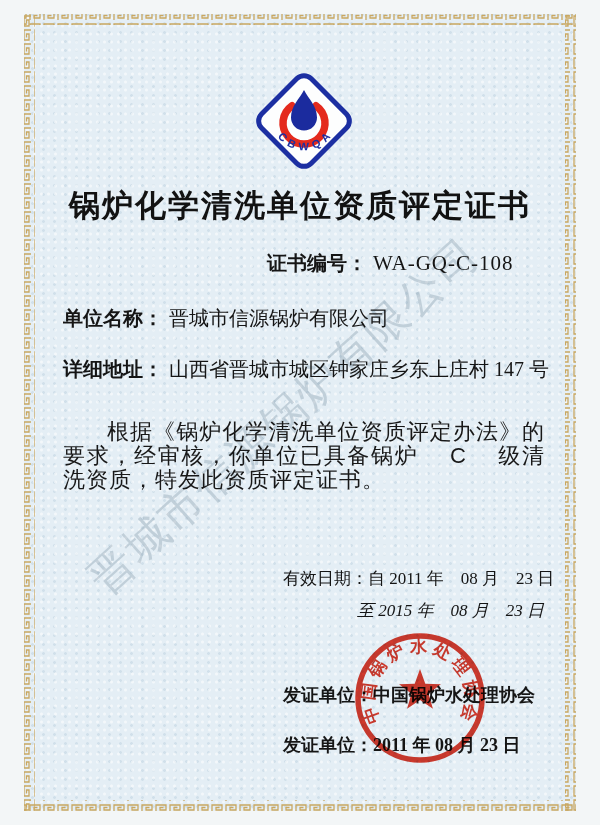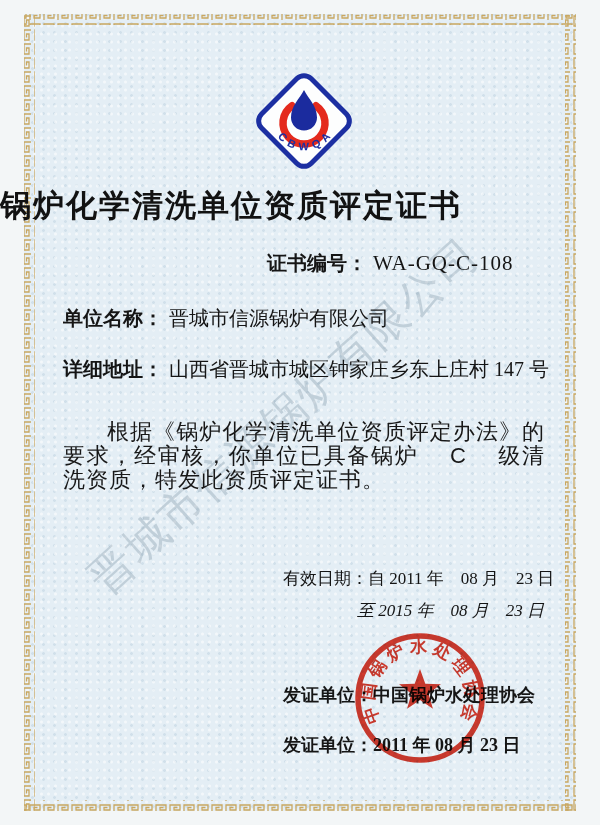--- a/index.html
+++ b/index.html
@@ -26,21 +26,21 @@
     font-family:"Liberation Sans", sans-serif;
     font-size:44px;letter-spacing:2px;white-space:nowrap;
     color:rgba(125,148,165,0.35);
     transform-origin:0 50%;
     transform:rotate(-42deg);
     z-index:2;
   }
   .content{position:absolute;inset:0;z-index:3;}
   .logo{position:absolute;left:248px;top:70px;}
   .title{
-    position:absolute;left:0;top:185px;width:100%;
+    position:absolute;left:0;top:185px;width:100%;text-align:center;
     font-size:31px;font-weight:700;letter-spacing:2px;color:#121212;
   }
   .row{position:absolute;color:#151515;white-space:nowrap;}
   .certno{left:267px;top:250px;font-size:20px;}
   .certno .lbl{font-weight:700;}
   .certno .val{font-size:21px;letter-spacing:1px;}
   .unit{left:63px;top:305px;font-size:20px;}
   .addr{left:63px;top:356px;font-size:20px;}
   .row .lbl{font-weight:700;text-align:right;}
   .row .val{margin-left:6px;}

